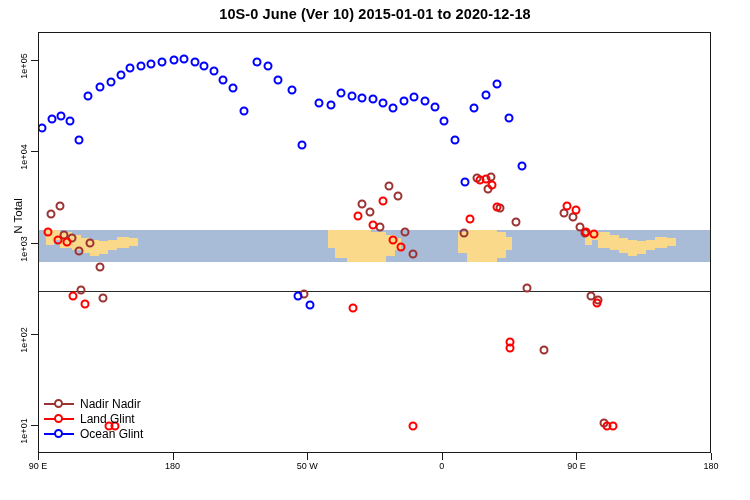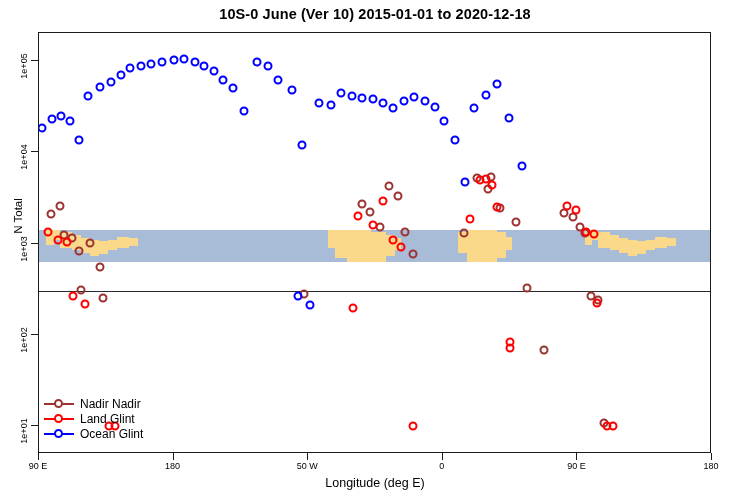--- a/index.html
+++ b/index.html
@@ -175,21 +175,20 @@
   .c-ocean { color: #0000ff; }
 </style>
 </head>
 <body>
 
 <div id="figure">
 
   <div class="chart-title">10S-0 June (Ver 10)   2015-01-01 to 2020-12-18</div>
 
   <div class="ylabel">N Total</div>
-  <div class="xlabel">Longitude (deg E)</div>
 
   <div id="yticks">
       <div class="ytick-mark" style="top: 425.462px;"></div>
       <div class="ytick-wrap" style="top: 420.462px;"><span class="ytick-rot">1e+01</span></div>
       <div class="ytick-mark" style="top: 333.981px;"></div>
       <div class="ytick-wrap" style="top: 328.981px;"><span class="ytick-rot">1e+02</span></div>
       <div class="ytick-mark" style="top: 242.5px;"></div>
       <div class="ytick-wrap" style="top: 237.5px;"><span class="ytick-rot">1e+03</span></div>
       <div class="ytick-mark" style="top: 151.019px;"></div>
       <div class="ytick-wrap" style="top: 146.019px;"><span class="ytick-rot">1e+04</span></div>

